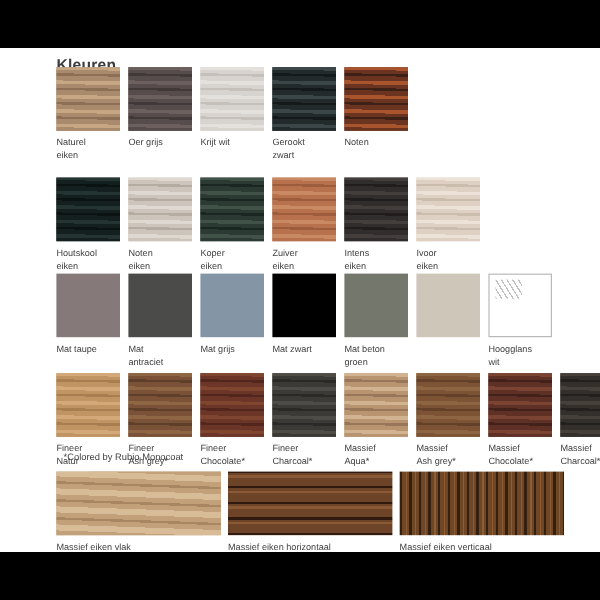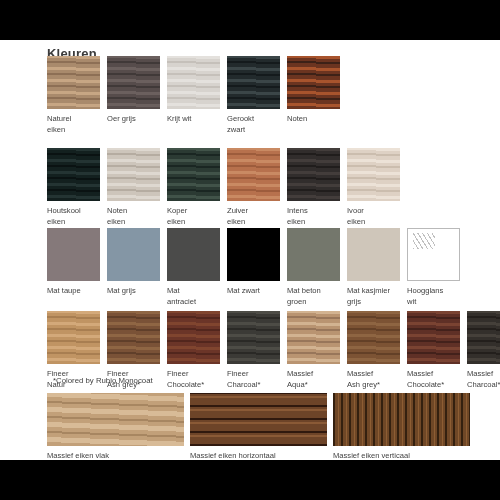--- a/index.html
+++ b/index.html
@@ -115,41 +115,39 @@
           <div class="lab">Ivoor
 eiken</div>
         </div>
       </div>
     <div class="row" id="row2" style="top:188px;">
         <div class="cell">
           <div class="sw" style="background: rgb(133, 121, 122);"></div>
           <div class="lab">Mat taupe</div>
         </div>
         <div class="cell">
-          <div class="sw" style="background: rgb(132, 150, 165);"></div>
-          <div class="lab">Mat grijs</div>
-        </div>
-        <div class="cell">
           <div class="sw" style="background: rgb(75, 75, 74);"></div>
           <div class="lab">Mat
 antraciet</div>
         </div>
         <div class="cell">
+          <div class="sw" style="background: rgb(132, 150, 165);"></div>
+          <div class="lab">Mat grijs</div>
+        </div>
+        <div class="cell">
           <div class="sw" style="background: rgb(0, 0, 0);"></div>
           <div class="lab">Mat zwart</div>
         </div>
         <div class="cell">
           <div class="sw" style="background: rgb(116, 119, 108);"></div>
           <div class="lab">Mat beton
 groen</div>
         </div>
         <div class="cell">
           <div class="sw" style="background: rgb(207, 198, 186);"></div>
-          <div class="lab">Mat kasjmier
-grijs</div>
         </div>
         <div class="cell">
           <div class="sw bordered gloss" style="background: rgb(255, 255, 255);"></div>
           <div class="lab">Hoogglans
 wit</div>
         </div>
       </div>
     <div class="row" id="row3" style="top:271px;">
         <div class="cell">
           <div class="sw" style="background: repeating-linear-gradient(1deg, rgb(192, 148, 99) 0px, rgb(192, 148, 99) 3px, rgb(211, 169, 122) 3px, rgb(211, 169, 122) 6px, rgb(192, 148, 99) 6px, rgb(192, 148, 99) 10px, rgb(168, 126, 81) 10px, rgb(168, 126, 81) 12px), rgb(192, 148, 99);"></div>

